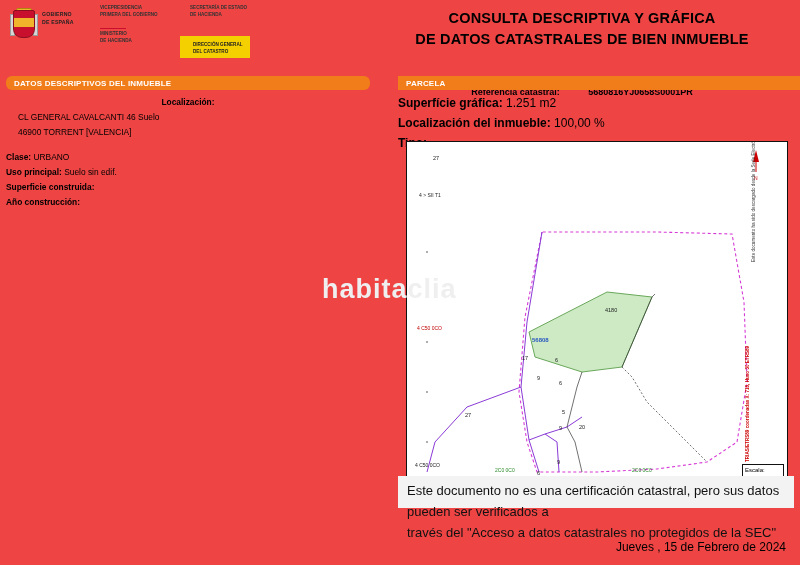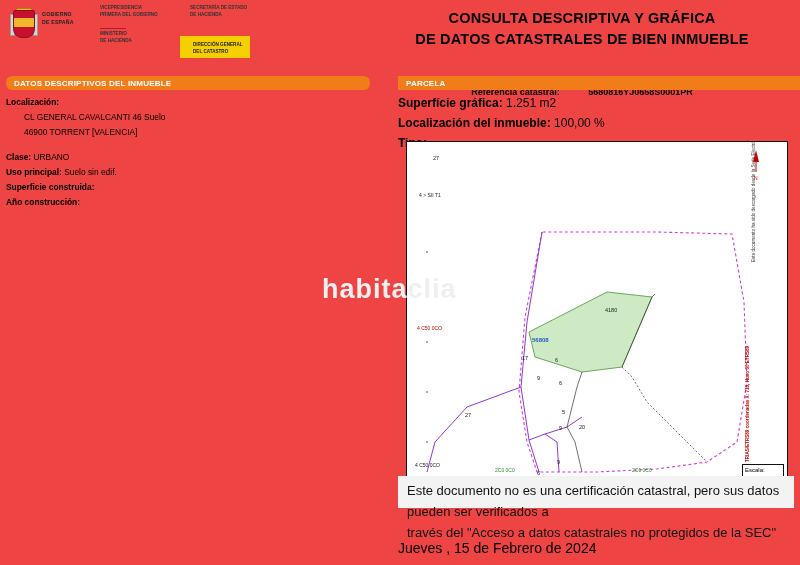--- a/index.html
+++ b/index.html
@@ -168,24 +168,24 @@
   .bar-right { left: 398px; top: 76px; width: 432px; }
 
   
   .left-panel {
     position: absolute;
     left: 6px; top: 96px;
     width: 364px;
     font-size: 8.4px;
     line-height: 1.55;
   }
-  .lbl { font-weight: bold; }
+  .lbl { font-weight: bold; text-align: center; }
   .row { margin-bottom: 2px; }
   .group-gap { margin-top: 12px; }
-  .addr-line { margin-left: 18px; }
+  .addr-line { margin-left: 12px; }
 
   
   .right-panel {
     position: absolute;
     left: 398px; top: 94px;
     width: 396px;
     font-size: 12px;
     line-height: 1.6;
   }
   .right-panel .row { margin-bottom: 1px; }
@@ -251,21 +251,22 @@
     font-size: 13px;
     line-height: 1.6;
     padding: 5px 9px;
     box-sizing: border-box;
     color: #111;
   }
   .date-line {
     position: absolute;
     left: 398px; top: 540px;
     width: 388px;
-    font-size: 14px;
+    text-align: right;
+    font-size: 12px;
   }
 </style>
 </head>
 <body>
 
 <div class="page">
 
   <div class="header">
 
     <div class="logo-block">

